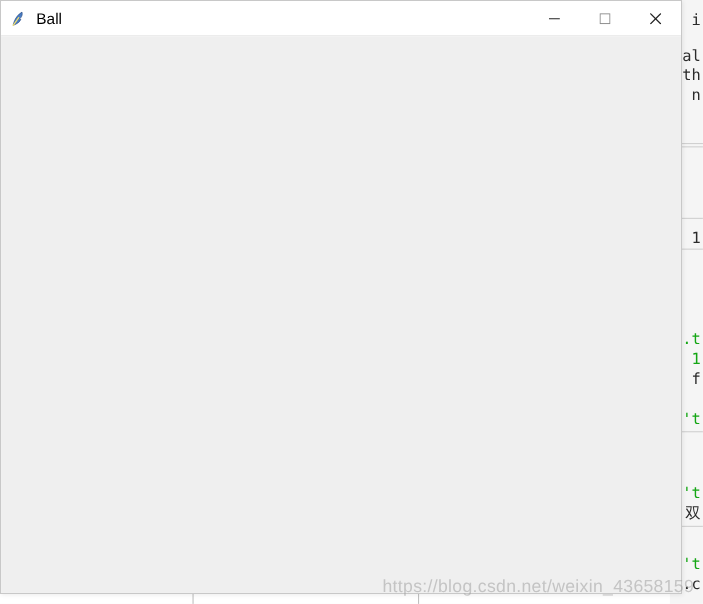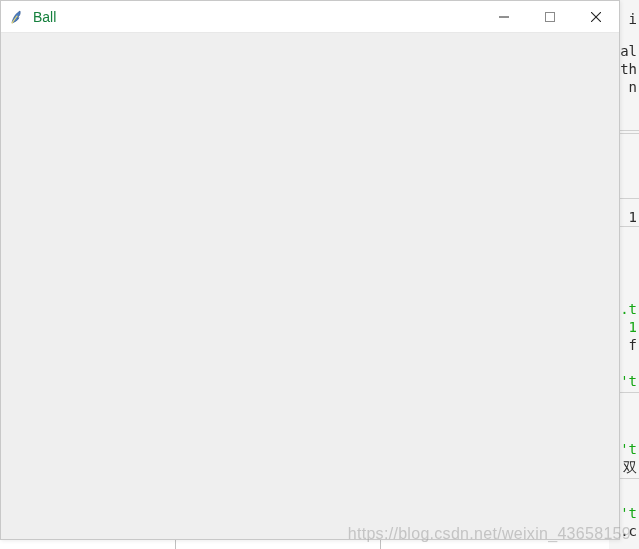--- a/index.html
+++ b/index.html
@@ -63,21 +63,21 @@
     }
     .titlebar-icon {
       width: 16px;
       height: 16px;
       margin-left: 8px;
       margin-right: 8px;
       flex-shrink: 0;
     }
     .titlebar-title {
       flex: 1;
-      color: #15803d;
+      color: #000000;
       font-size: 14px;
       line-height: 32px;
     }
     .win-controls {
       display: flex;
       height: 100%;
     }
     .win-btn {
       width: 46px;
       height: 32px;

